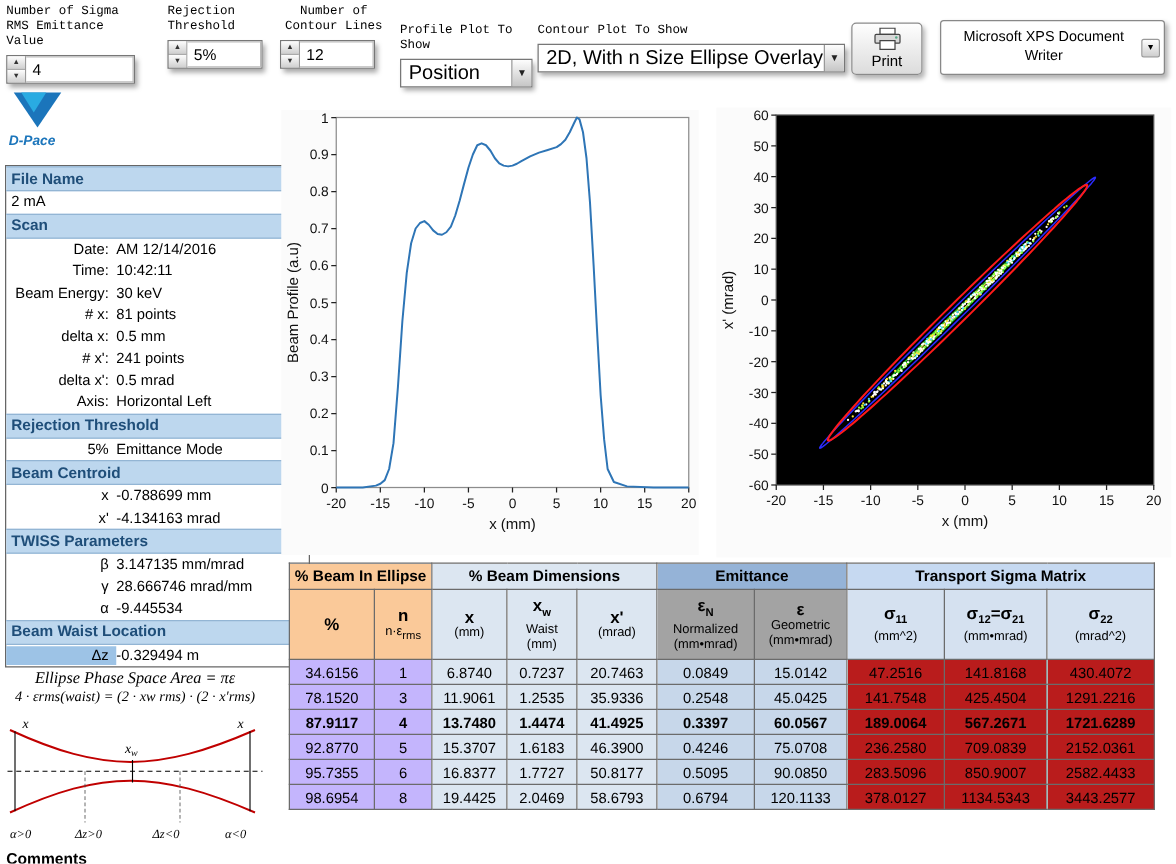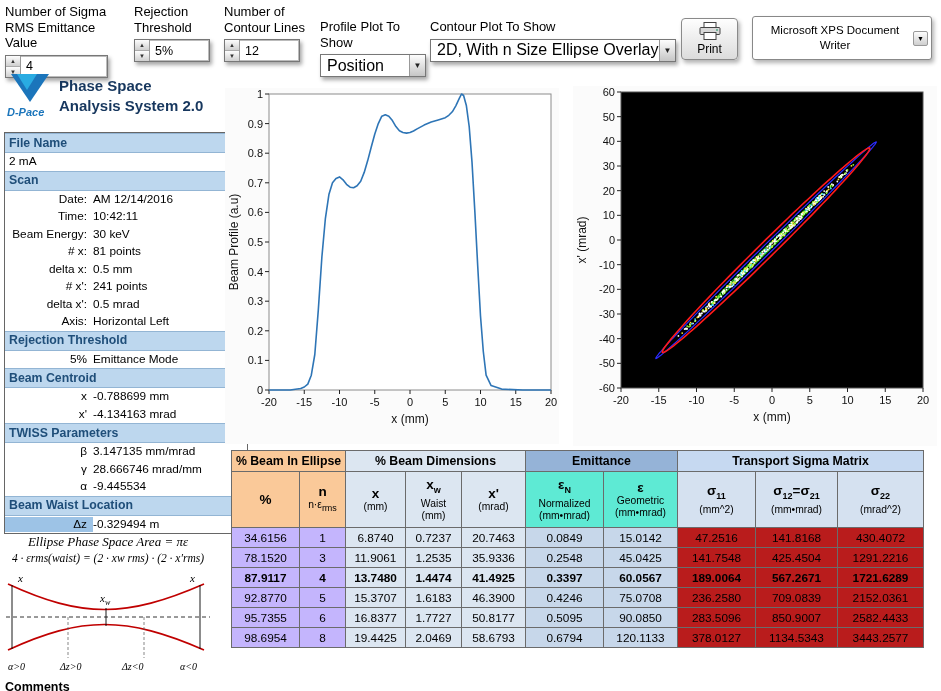--- a/index.html
+++ b/index.html
@@ -3,21 +3,21 @@
 <meta charset="utf-8">
 <style>
   *{margin:0;padding:0;box-sizing:border-box;}
   html,body{background:#fff;}
   body{font-family:"Liberation Sans",sans-serif;color:#000;}
   #app{position:relative;width:941px;height:691px;background:#fff;overflow:hidden;}
 
   
   #toolbar{position:absolute;left:0;top:0;width:941px;height:66px;}
   .grp{position:absolute;top:4px;}
-  .ctl-label{font-size:13px;line-height:1.2;color:#000;}
+  .ctl-label{font-size:10px;line-height:1.2;color:#000;font-family:Liberation Mono, monospace;}
   .one-line{margin-top:15px;}
   .spinner,.dropdown{display:flex;height:23px;margin-top:4px;background:#e6e6e6;border:1px solid #777;
     box-shadow:2px 3px 4px rgba(0,0,0,.35);}
   .spin-btns{width:15px;display:flex;flex-direction:column;border-right:1px solid #999;}
   .spin-btn{flex:1;display:flex;align-items:center;justify-content:center;font-size:6px;color:#333;
     background:linear-gradient(#fdfdfd,#cfcfcf);cursor:pointer;}
   .spin-btn:first-child{border-bottom:1px solid #aaa;}
   .spin-value{flex:1;background:#fff;border:1px solid #bbb;border-left:none;font-size:12.5px;
     display:flex;align-items:center;padding-left:5px;}
   .dropdown{background:#fff;}
@@ -65,21 +65,21 @@
   
   #results-table{position:absolute;left:231px;top:450px;border-collapse:collapse;table-layout:fixed;}
   #results-table th,#results-table td{border:1px solid #6b6b6b;text-align:center;vertical-align:middle;
     overflow:hidden;padding:1px 2px;}
   #results-table .ghead{font-size:12.3px;font-weight:bold;height:21px;}
   .g-orange{background:#FAC999;} .g-dims{background:#DCE6F1;} .g-emit{background:#95B3D7;} .g-sigma{background:#C6D9F1;}
   #results-table th.sub{height:56px;font-weight:normal;}
   th.sub .main{font-weight:bold;font-size:13.5px;line-height:15px;}
   th.sub .small{font-size:10.3px;line-height:12px;}
   th.sub sub,#formula2 sub{font-size:9px;}
-  .c-orange{background:#FAC999;} .c-dims{background:#DCE6F1;} .c-emit{background:#5eead4;} .c-sigma{background:#D5E1F0;}
+  .c-orange{background:#FAC999;} .c-dims{background:#DCE6F1;} .c-emit{background:#a3a3a3;} .c-sigma{background:#D5E1F0;}
   #results-table td{font-size:11.8px;height:20px;}
   .c-orange-d{background:#c4b5fd;} .c-dims-d{background:#DCE6F1;} .c-emit-d{background:#C7D7EA;} .c-sigma-d{background:#b91c1c;}
   tr.boldrow td{font-weight:bold;}
 </style>
 </head>
 <body>
 
 <div id="app">
 
   <div id="toolbar">
@@ -103,21 +103,21 @@
       </div>
       <div class="spinner" style="width:76px;">
         <div class="spin-btns">
           <div class="spin-btn">▲</div>
           <div class="spin-btn">▼</div>
         </div>
         <div class="spin-value">5%</div>
       </div>
     </div>
 
-    <div class="grp" style="left:224px;width:86px;">
+    <div class="grp" style="left:224px;width:86px;text-align:center;">
       <div class="ctl-label">
         <span>Number of</span><br><span>Contour Lines</span>
       </div>
       <div class="spinner" style="width:76px;">
         <div class="spin-btns">
           <div class="spin-btn">▲</div>
           <div class="spin-btn">▼</div>
         </div>
         <div class="spin-value">12</div>
       </div>
@@ -154,23 +154,20 @@
       <div class="combo">▼</div>
     </div>
   </div>
 
   <div id="brand">
     <svg width="48" height="52" viewBox="0 0 48 52">
       <polygon points="6,2 44,2 25,30" fill="#1B75BB"></polygon>
       <polygon points="12,2 32,2 22,18" fill="#29ABE2"></polygon>
       <text id="logo-text" x="2" y="44">D-Pace</text>
     </svg>
-    <div class="title">
-      <span>Phase Space</span><br><span>Analysis System 2.0</span>
-    </div>
   </div>
 
   <div id="info-panel">
       <div class="sec-header">File Name</div>
       <div class="sec-row">
         <div class="val full">2 mA</div>
       </div>
       <div class="sec-header">Scan</div>
       <div class="sec-row">
         <div class="lbl">Date:</div>

